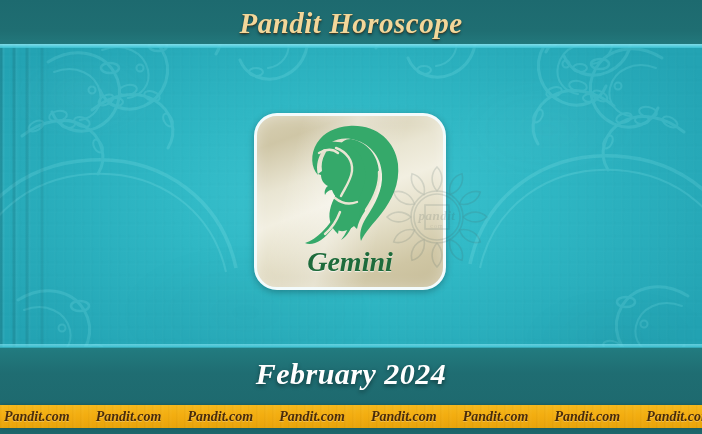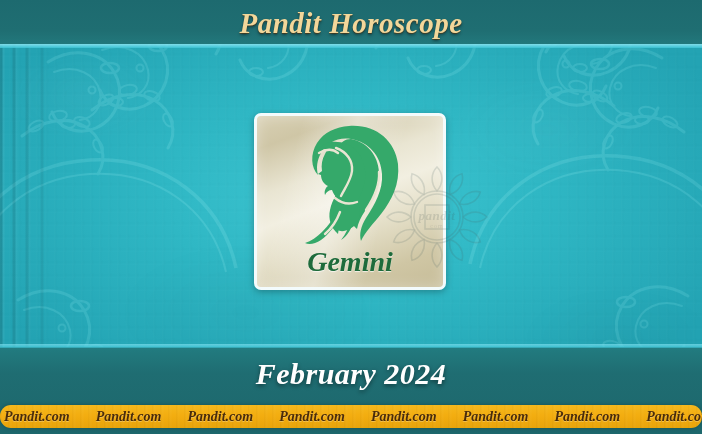--- a/index.html
+++ b/index.html
@@ -159,21 +159,21 @@
   .card-glow {
     position: absolute;
     inset: -4px;
     border-radius: 18px;
     background: radial-gradient(ellipse at 50% 50%, rgba(255,255,255,.55), rgba(255,255,255,0) 72%);
     filter: blur(3px);
   }
   .card {
     position: absolute;
     inset: 0;
-    border-radius: 7px;
+    border-radius: 23px;
     border: 3px solid #f3fbfc;
     box-sizing: border-box;
     background:
       linear-gradient(160deg,
         #d8d0b4 0%,
         #cfc6a6 14%,
         #e9e5d2 34%,
         #f2efe1 48%,
         #e6e1cb 62%,
         #cfc6a4 84%,
@@ -245,21 +245,20 @@
     position: absolute;
     left: 0; right: 0;
     top: 405px;
     height: 23px;
     background: linear-gradient(180deg, #f5b81c 0%, #f3ad10 45%, #e8a40b 100%);
     box-shadow: 0 0 4px rgba(0,0,0,.25);
     overflow: hidden;
     display: flex;
     align-items: center;
     white-space: nowrap;
-    border-radius: 11px;
   }
   .ribbon-noise {
     position: absolute;
     inset: 0;
     opacity: .22;
     background:
       repeating-linear-gradient(90deg,
         rgba(0,0,0,.10) 0px, rgba(0,0,0,.10) 1px,
         rgba(255,255,255,.10) 2px, rgba(255,255,255,.10) 3px,
         rgba(0,0,0,0) 4px, rgba(0,0,0,0) 8px);

